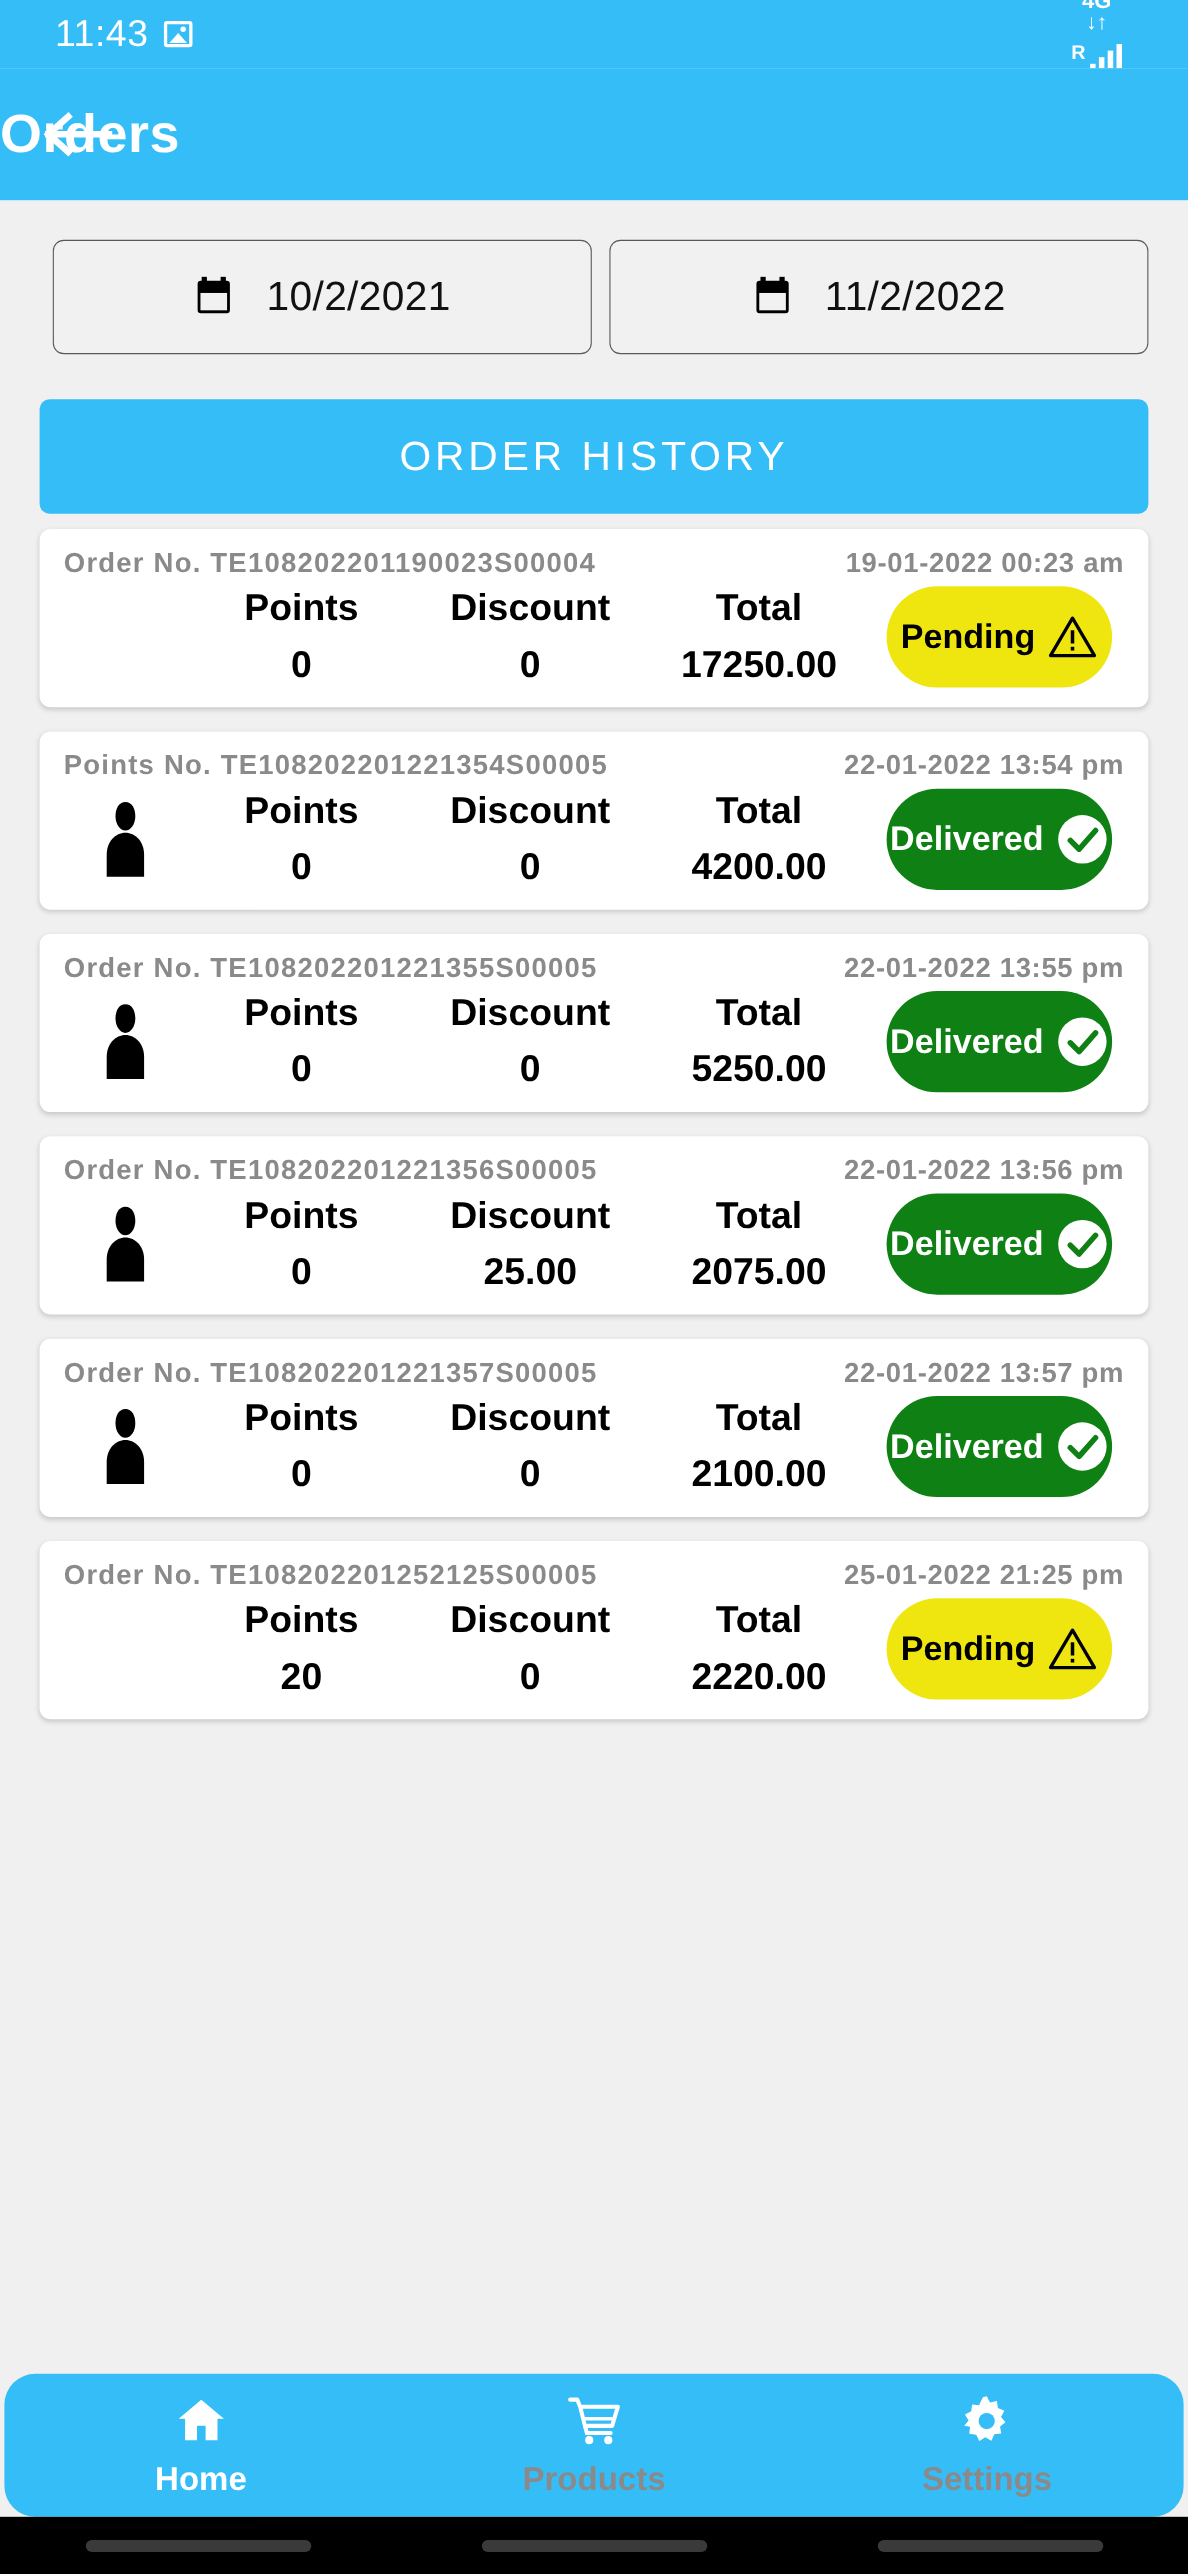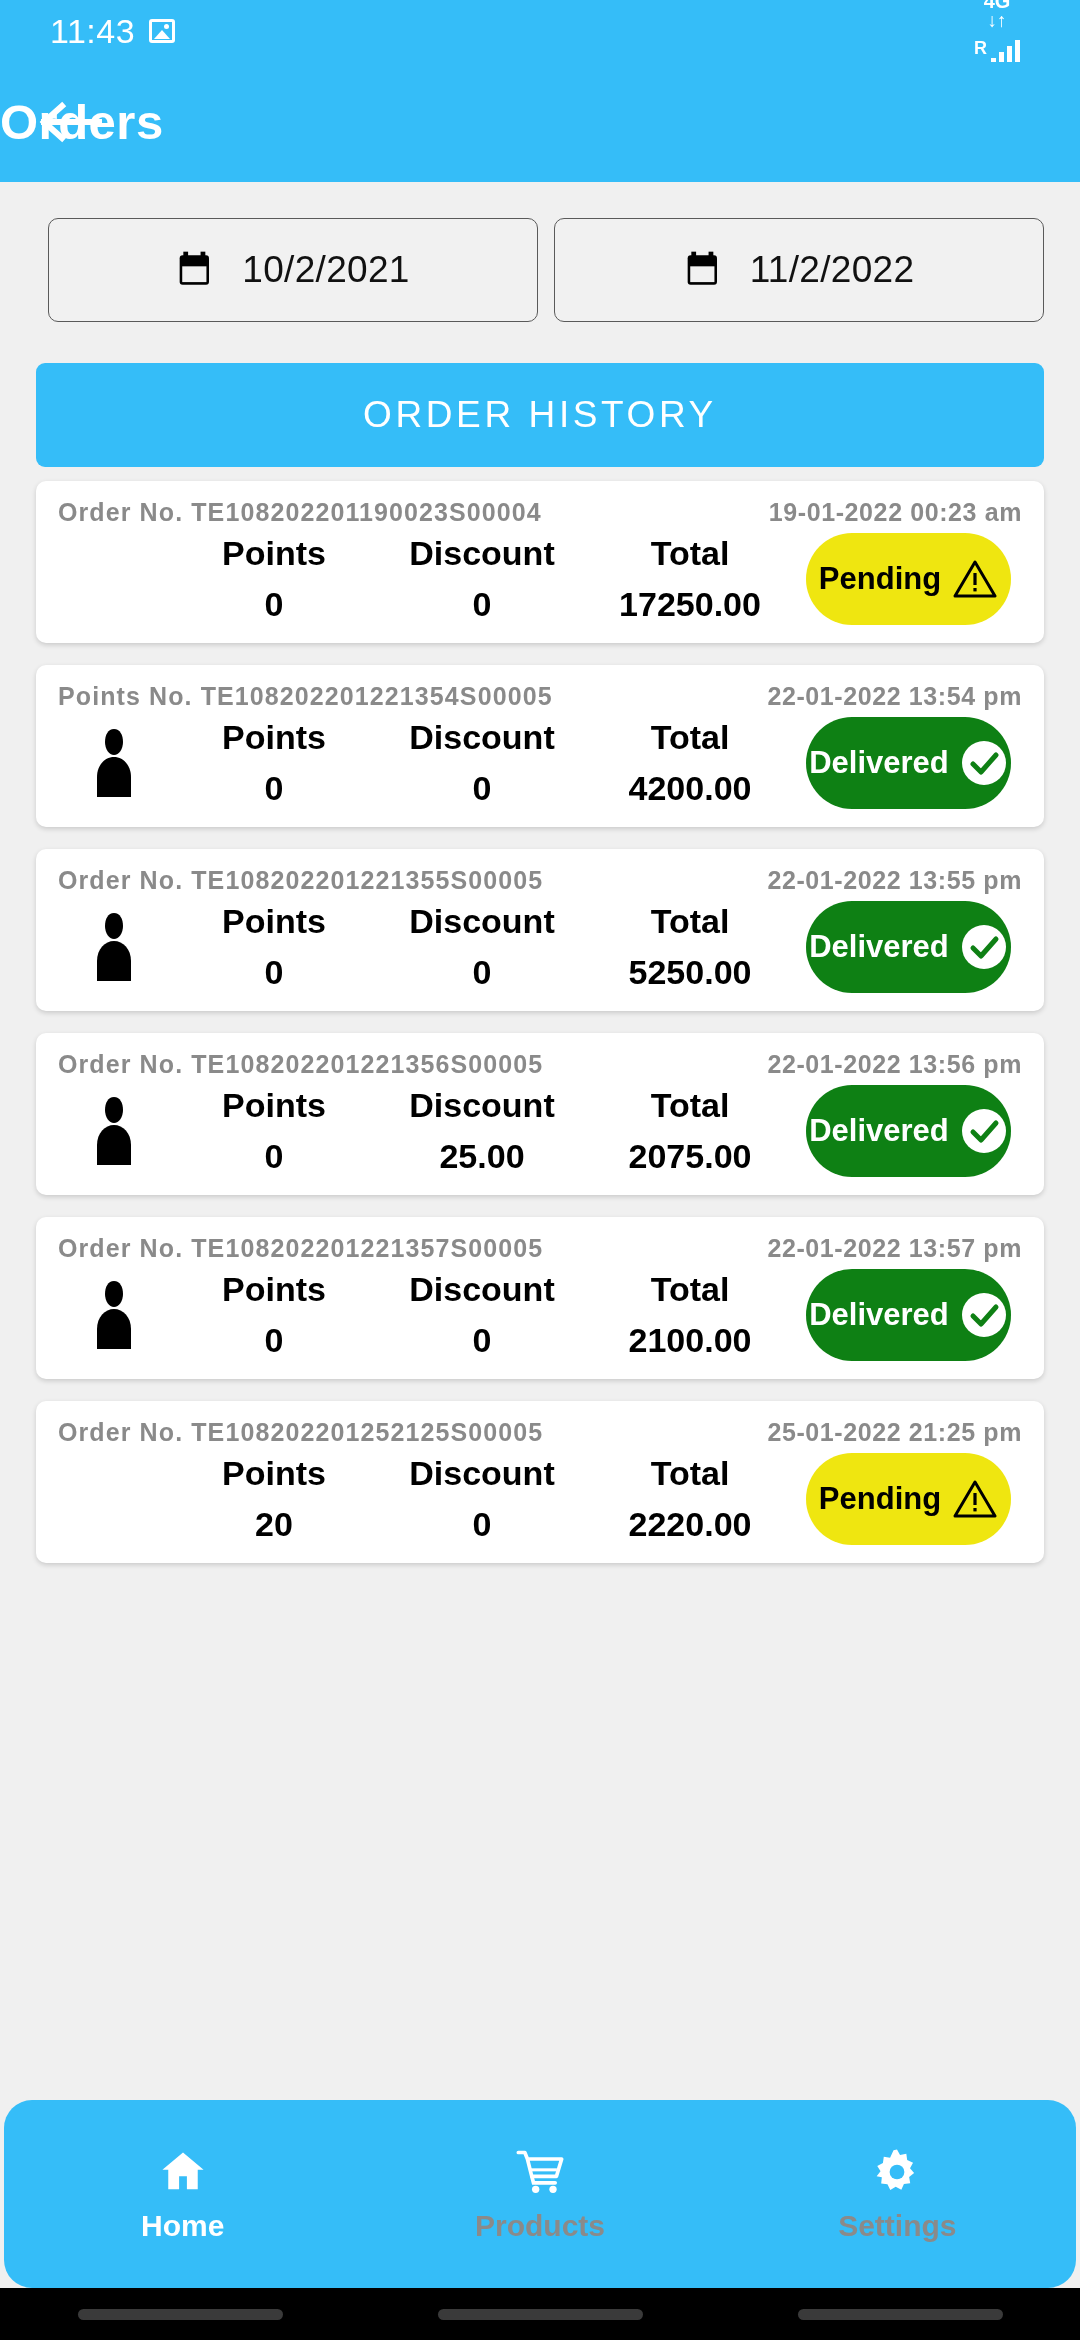--- a/index.html
+++ b/index.html
@@ -114,21 +114,21 @@
     display:flex;align-items:center;justify-content:center; gap:12px;
     font-size:31px; font-weight:700;
   }
   .badge.pending{ background:#efe610; color:#000; }
   .badge.delivered{ background:#0e8014; color:#fff; }
   .badge svg{ display:block; }
 
   
   .bottomnav{
     position:absolute; left:0; right:0; bottom:52px;
-    margin:0 4px; height:188px; background:#35bdf8;
+    margin:0 4px; height:130px; background:#35bdf8;
     border-top-left-radius:28px;border-top-right-radius:28px;
     border-bottom-left-radius:28px;border-bottom-right-radius:28px;
     display:flex; align-items:center;
   }
   .nav-item{ flex:1; display:flex;flex-direction:column;align-items:center;gap:11px;}
   .nav-item svg{ display:block; }
   .nav-label{ font-size:30px; font-weight:700; }
   .nav-item.active .nav-label{ color:#fff; }
   .nav-item.inactive .nav-label{ color:#8a8a8a; }
 

